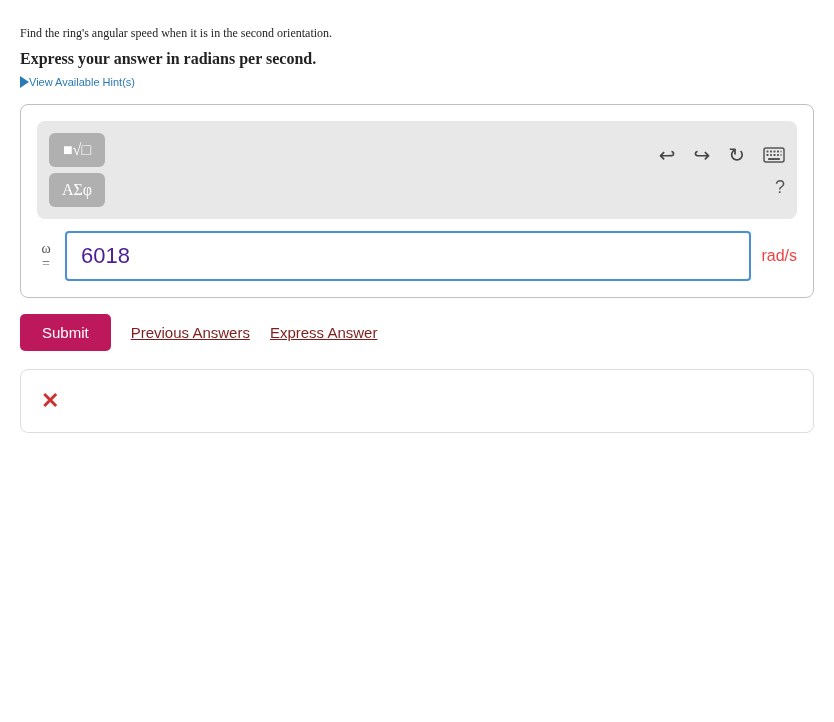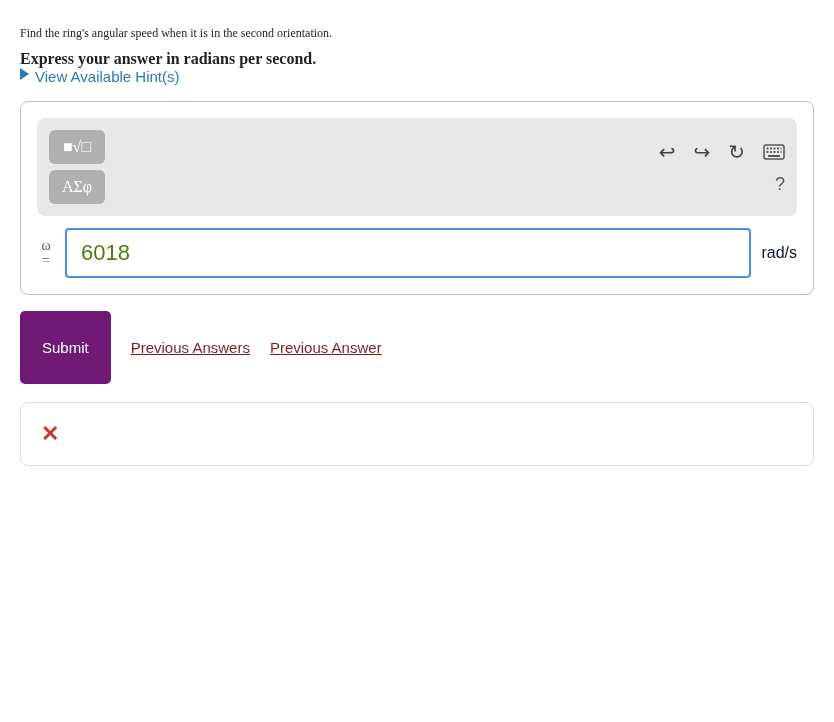--- a/index.html
+++ b/index.html
@@ -19,30 +19,30 @@
 
     .question-text {
       font-size: 12px;
       line-height: 1.5;
       margin-bottom: 8px;
     }
 
     .question-bold {
       font-weight: bold;
       font-size: 16px;
-      margin-bottom: 0;
+      margin-bottom: 8px;
     }
 
     .hint-link {
       color: #2a7ab5;
       text-decoration: none;
-      font-size: 15px;
-      display: flex;
-      align-items: flex-start;
-      gap: 6px;
+      font-size: 11px;
+      display: flex;
+      align-items: center;
+      gap: 0;
       margin-bottom: 16px;
       font-family: Arial, sans-serif;
     }
 
     .hint-link .arrow-right {
       display: inline-block;
       width: 0;
       height: 0;
       border-top: 6px solid transparent;
       border-bottom: 6px solid transparent;
@@ -144,44 +144,44 @@
       min-width: 18px;
     }
 
     .answer-input {
       flex: 1;
       border: 2px solid #4a90d9;
       border-radius: 4px;
       padding: 10px 14px;
       font-size: 22px;
       font-family: Arial, sans-serif;
-      color: #4d7c0f;
+      color: #4c1d95;
       outline: none;
     }
 
     .unit-label {
       font-size: 16px;
-      color: #0f172a;
+      color: #ef4444;
       font-family: Arial, sans-serif;
       white-space: nowrap;
     }
 
     .action-row {
       display: flex;
       align-items: center;
       gap: 20px;
       margin-bottom: 18px;
     }
 
     .submit-btn {
-      background: #701a75;
+      background: #be185d;
       color: #fff;
       border: none;
       border-radius: 5px;
-      padding: 28px 22px;
+      padding: 10px 22px;
       font-size: 15px;
       font-family: Arial, sans-serif;
       cursor: pointer;
       font-weight: normal;
     }
 
     .link-btn {
       color: #7f1d1d;
       text-decoration: underline;
       background: none;
@@ -270,18 +270,18 @@
       <div>=</div>
     </div>
     <input class="answer-input" type="text" value="6018" style="">
     <span class="unit-label">rad/s</span>
   </div>
 </div>
 
 <div class="action-row">
   <button class="submit-btn">Submit</button>
   <button class="link-btn">Previous Answers</button>
-  <button class="link-btn">Previous Answer</button>
+  <button class="link-btn">Express Answer</button>
 </div>
 
 <div class="feedback-box">
   <span class="x-icon">✕</span>
 </div>
 
 </body></html>

